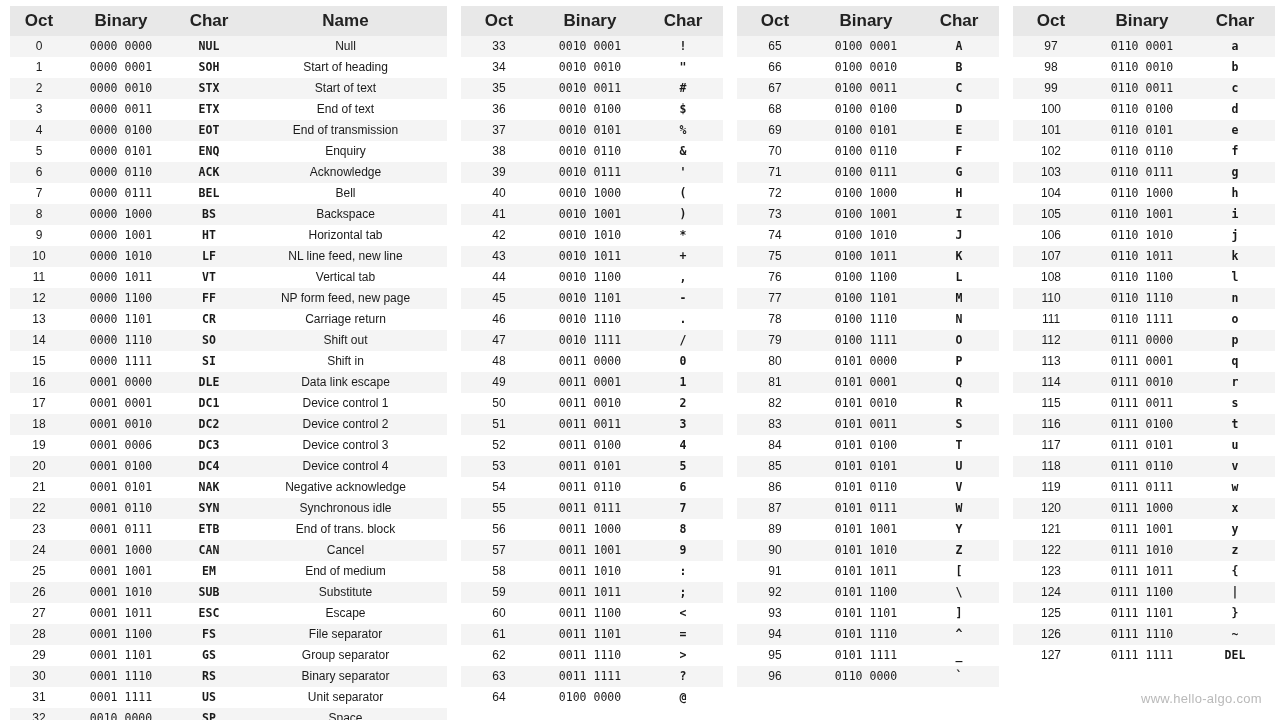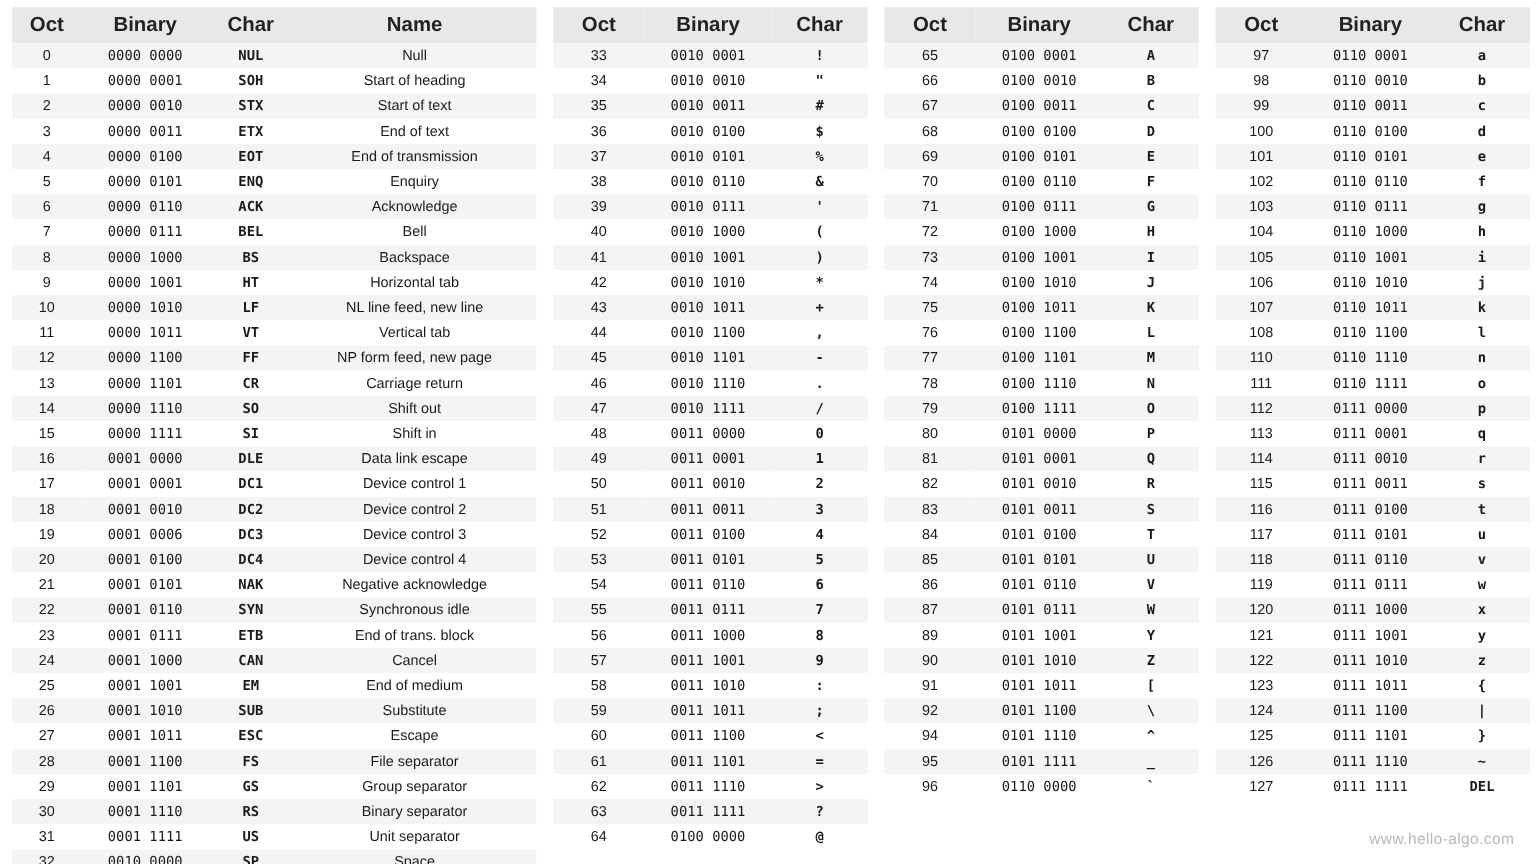--- a/index.html
+++ b/index.html
@@ -618,20 +618,25 @@
             <td class="oct">91</td>
             <td class="bin">0101 1011</td>
             <td class="chr">[</td>
           </tr>
           <tr>
             <td class="oct">92</td>
             <td class="bin">0101 1100</td>
             <td class="chr">\</td>
           </tr>
           <tr>
+            <td class="oct">93</td>
+            <td class="bin">0101 1101</td>
+            <td class="chr">]</td>
+          </tr>
+          <tr>
             <td class="oct">94</td>
             <td class="bin">0101 1110</td>
             <td class="chr">^</td>
           </tr>
           <tr>
             <td class="oct">95</td>
             <td class="bin">0101 1111</td>
             <td class="chr">_</td>
           </tr>
           <tr>

